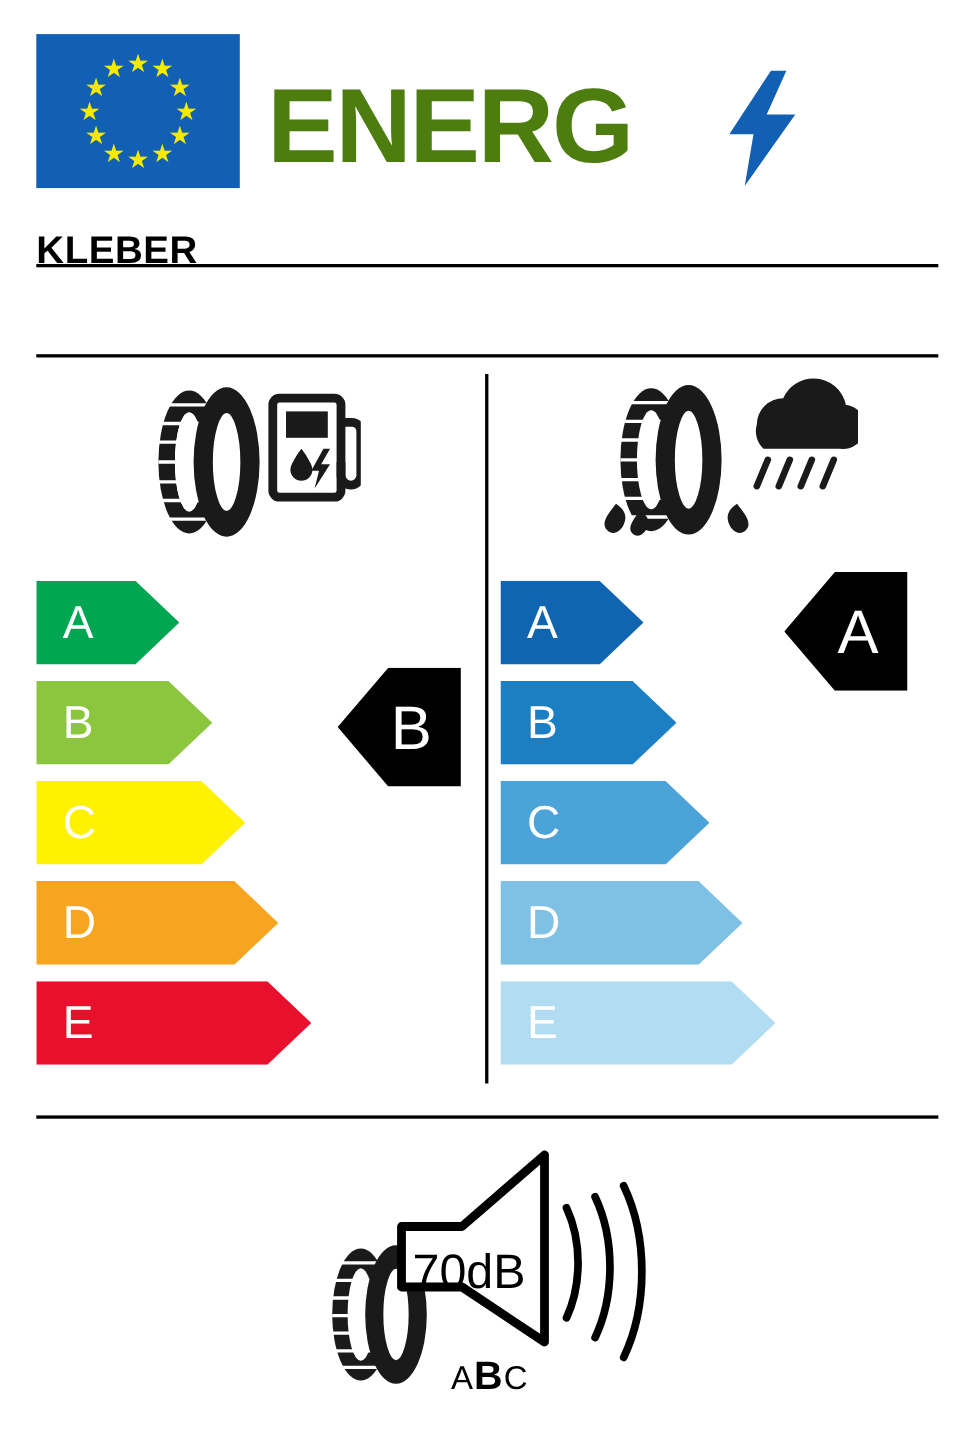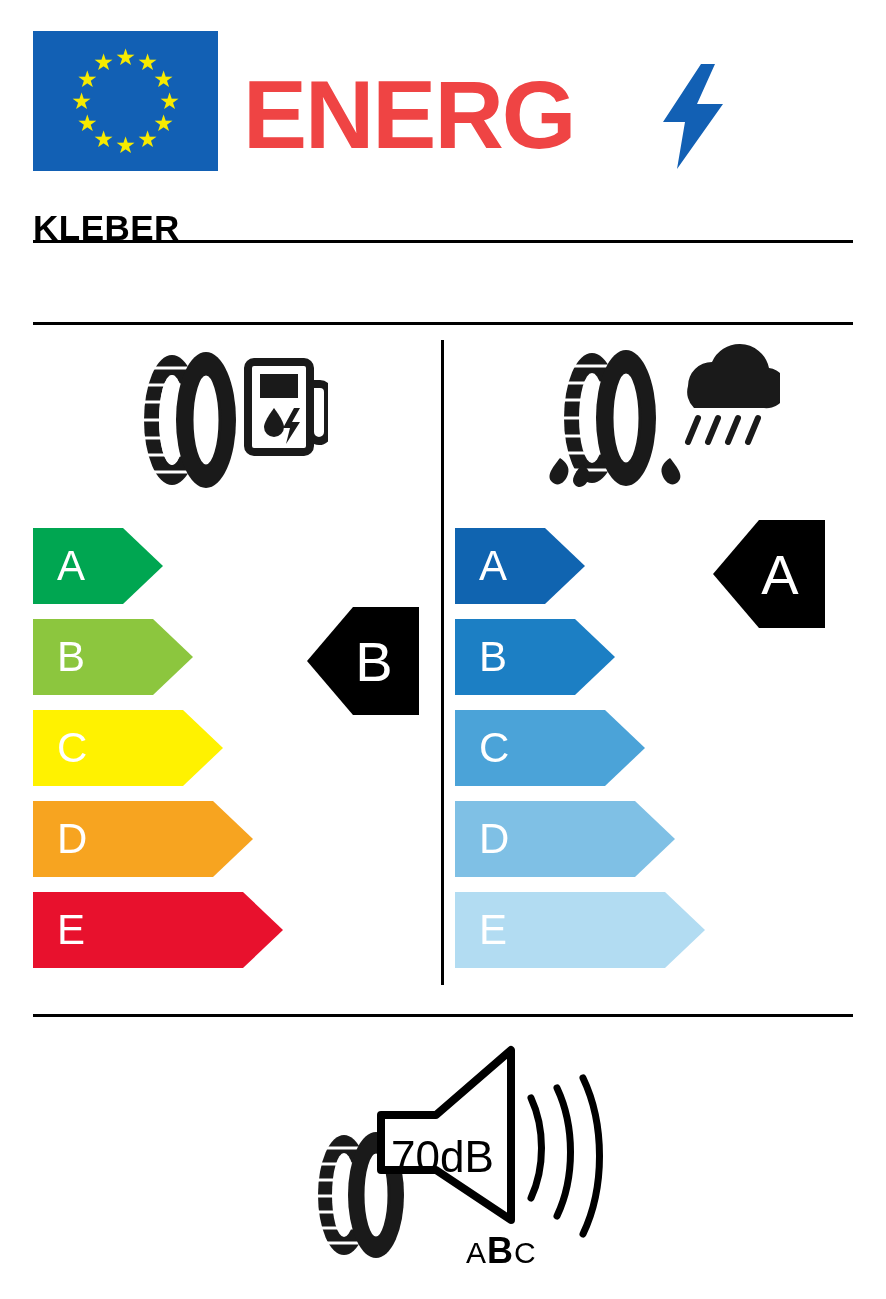--- a/index.html
+++ b/index.html
@@ -46,21 +46,21 @@
     text-align: center;
   }
   .energy-word {
     position: absolute;
     left: 210px;
     top: 36px;
     font-size: 96px;
     line-height: 96px;
     font-weight: bold;
     letter-spacing: -2px;
-    color: #ef4444;
+    color: #4d7c0f;
     font-family: "Liberation Sans", sans-serif;
   }
   .energy-bolt {
     position: absolute;
     left: 630px;
     top: 33px;
     width: 60px;
     height: 105px;
   }
 
@@ -176,40 +176,39 @@
     top: 607px;
   }
   .marker-wet {
     left: 713px;
     top: 520px;
   }
 
   
   .noise {
     position: absolute;
-    left: 296px;
+    left: 280px;
     top: 1040px;
     width: 330px;
     height: 230px;
   }
   .noise-db {
     position: absolute;
     left: 95px;
     top: 92px;
     font-size: 44px;
     font-family: "Liberation Sans", sans-serif;
     color: #000;
   }
   .noise-class {
     position: absolute;
     left: 130px;
     top: 190px;
     font-size: 30px;
     letter-spacing: 1px;
-    margin-left: 40px;
   }
   .noise-class .sel {
     font-weight: bold;
     font-size: 36px;
   }
 </style>
 </head>
 <body>
 
 <div class="label-root">

